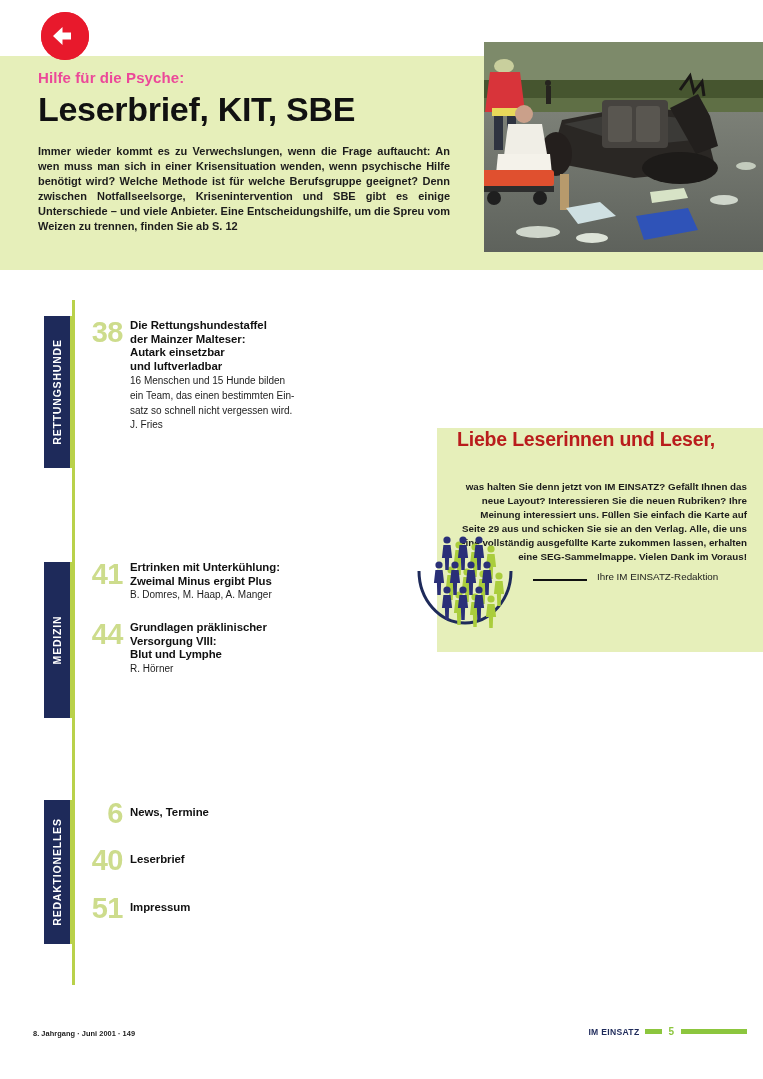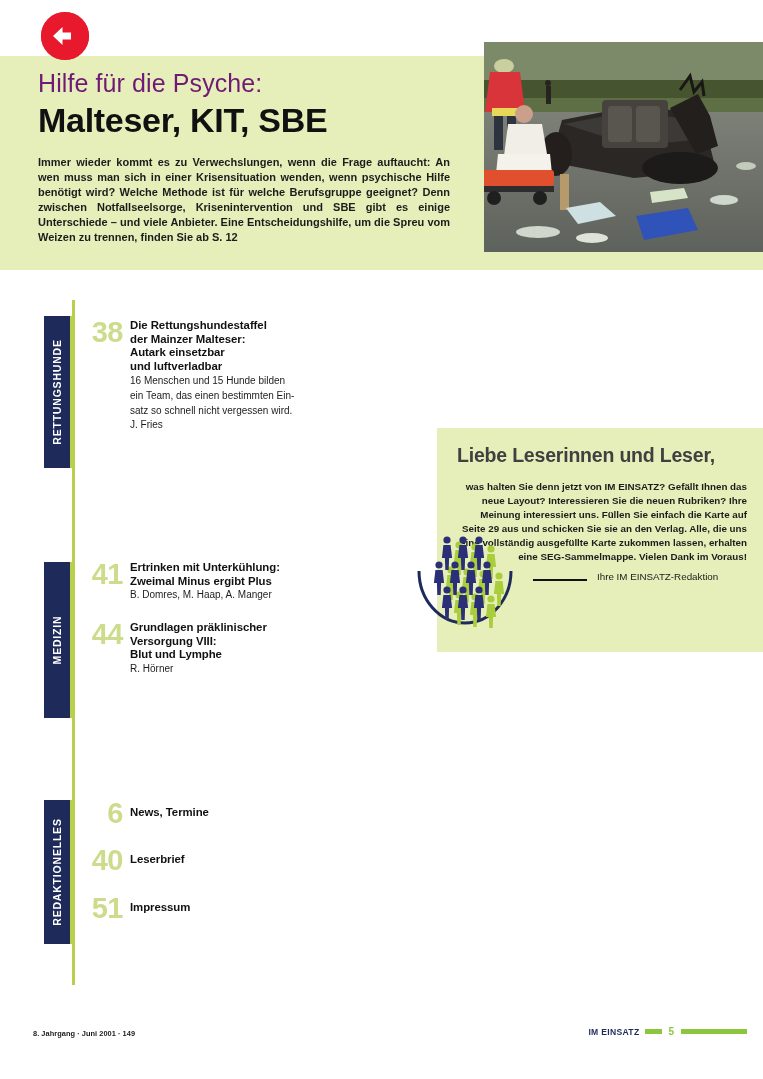--- a/index.html
+++ b/index.html
@@ -18,21 +18,21 @@
     background:#e6efba;
   }
   #back-arrow {
     position:absolute; left:41px; top:12px; width:48px; height:48px;
     border-radius:50%; background:#e8192c; z-index:5;
   }
   #back-arrow svg { display:block; }
 
   #header-text { position:absolute; left:38px; top:70px; width:420px; }
   #kicker {
-    font-size:25px; font-weight:normal; color:#701a75;
+    font-size:15px; font-weight:bold; color:#ec4899;
     letter-spacing:.1px; line-height:1.1;
   }
   #headline {
     font-size:34px; font-weight:bold; color:#111;
     letter-spacing:-.3px; line-height:1.12; margin-top:3px;
   }
   #deck {
     margin-top:16px; width:412px;
     font-size:11px; line-height:15.1px; font-weight:bold;
     color:#1c1c1c; text-align:justify;
@@ -96,22 +96,22 @@
   #entry-6  { left:75px; top:798px; }
   #entry-40 { left:75px; top:845px; }
   #entry-51 { left:75px; top:893px; }
 
   
   #editorial {
     position:absolute; left:437px; top:428px; width:326px; height:224px;
     background:#e6efba;
   }
   #editorial-title {
-    position:absolute; left:20px; top:16px;
-    font-size:19.5px; font-weight:bold; color:#404040; letter-spacing:-.2px;
+    position:absolute; left:20px; top:0;
+    font-size:19.5px; font-weight:bold; color:#b91c1c; letter-spacing:-.2px;
   }
   #editorial-body {
     position:absolute; left:18px; top:52px; width:292px;
     font-size:9.8px; line-height:14.1px; font-weight:bold;
     color:#1c1c1c; text-align:right;
   }
   #editorial-sign-rule {
     position:absolute; left:96px; top:151px; width:54px; height:2px;
     background:#111;
   }
@@ -146,21 +146,21 @@
 
 <div id="back-arrow">
   <svg width="48" height="48" viewBox="0 0 48 48" aria-hidden="true">
     <circle cx="24" cy="24" r="24" fill="#e8192c"></circle>
     <path d="M30 20.5 H21.5 V15 L12 24 l9.5 9 V27.5 H30 Z" fill="#ffffff"></path>
   </svg>
 </div>
 
 <div id="header-text">
   <div id="kicker">Hilfe für die Psyche:</div>
-  <div id="headline">Malteser, KIT, SBE</div>
+  <div id="headline">Leserbrief, KIT, SBE</div>
   <div id="deck"><span>Immer wieder kommt es zu Verwechslungen, wenn die Frage auftaucht: An wen muss man sich in einer Krisensituation wenden, wenn psychische Hilfe benötigt wird? Welche Methode ist für welche Berufsgruppe geeignet? Denn zwischen Notfallseelsorge, Krisenintervention und SBE gibt es einige Unterschiede – und viele Anbieter. Eine Entscheidungshilfe, um die Spreu vom Weizen zu trennen, finden Sie </span><b>ab S. 12</b></div>
 </div>
 
 <div id="cover-photo">
   <svg width="279" height="210" viewBox="0 0 279 210" aria-hidden="true">
     <defs>
       <linearGradient id="sky" x1="0" y1="0" x2="0" y2="1">
         <stop offset="0%" stop-color="#c8cfc0"></stop>
           <stop offset="100%" stop-color="#9aa58c"></stop>
       </linearGradient>

